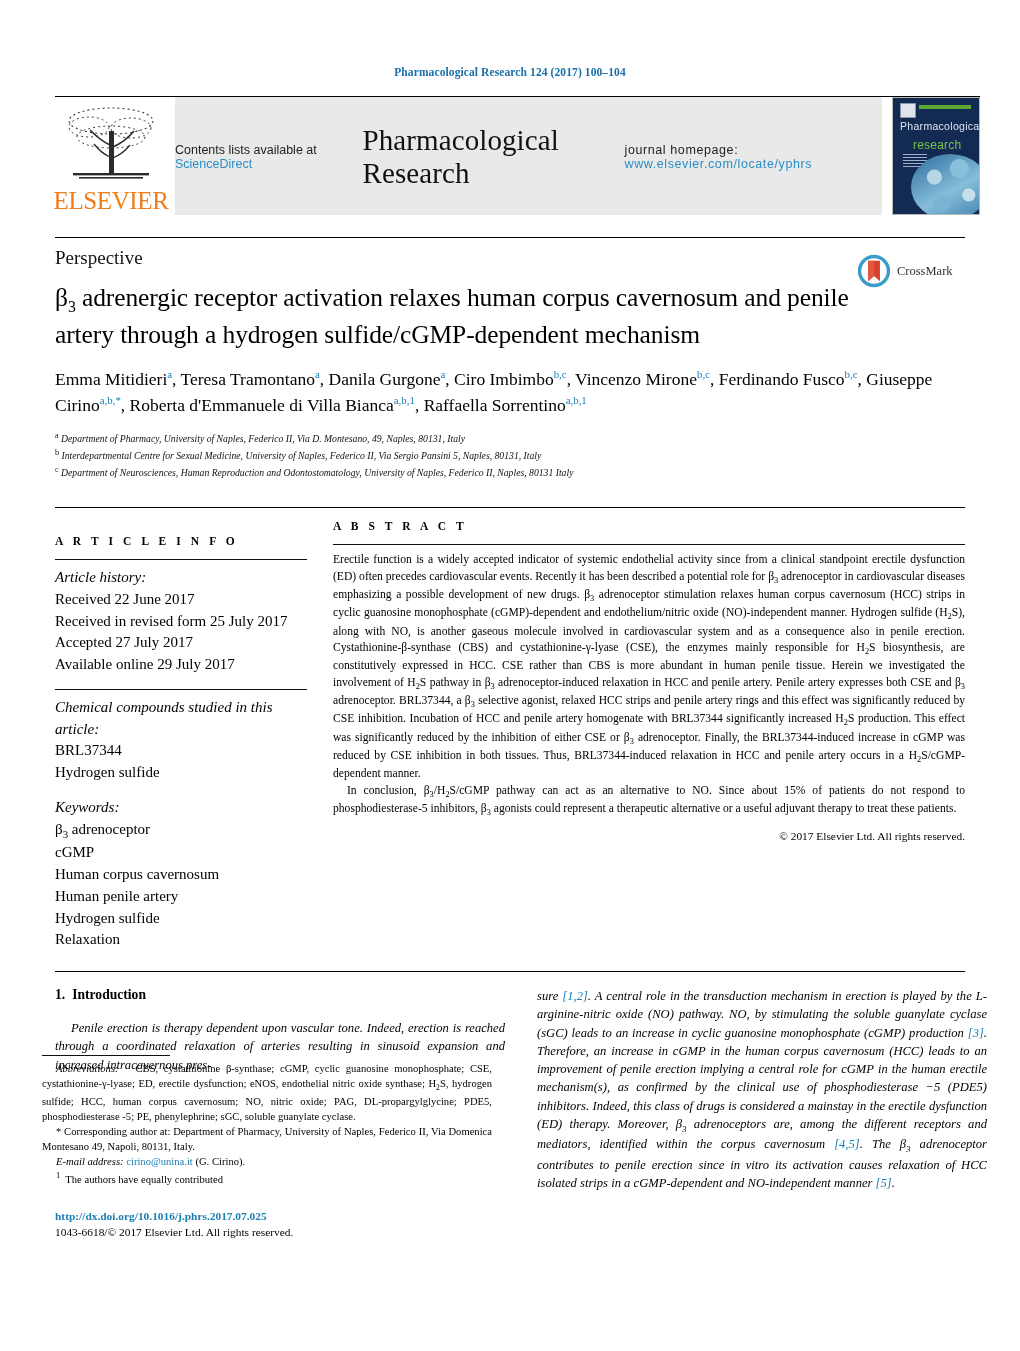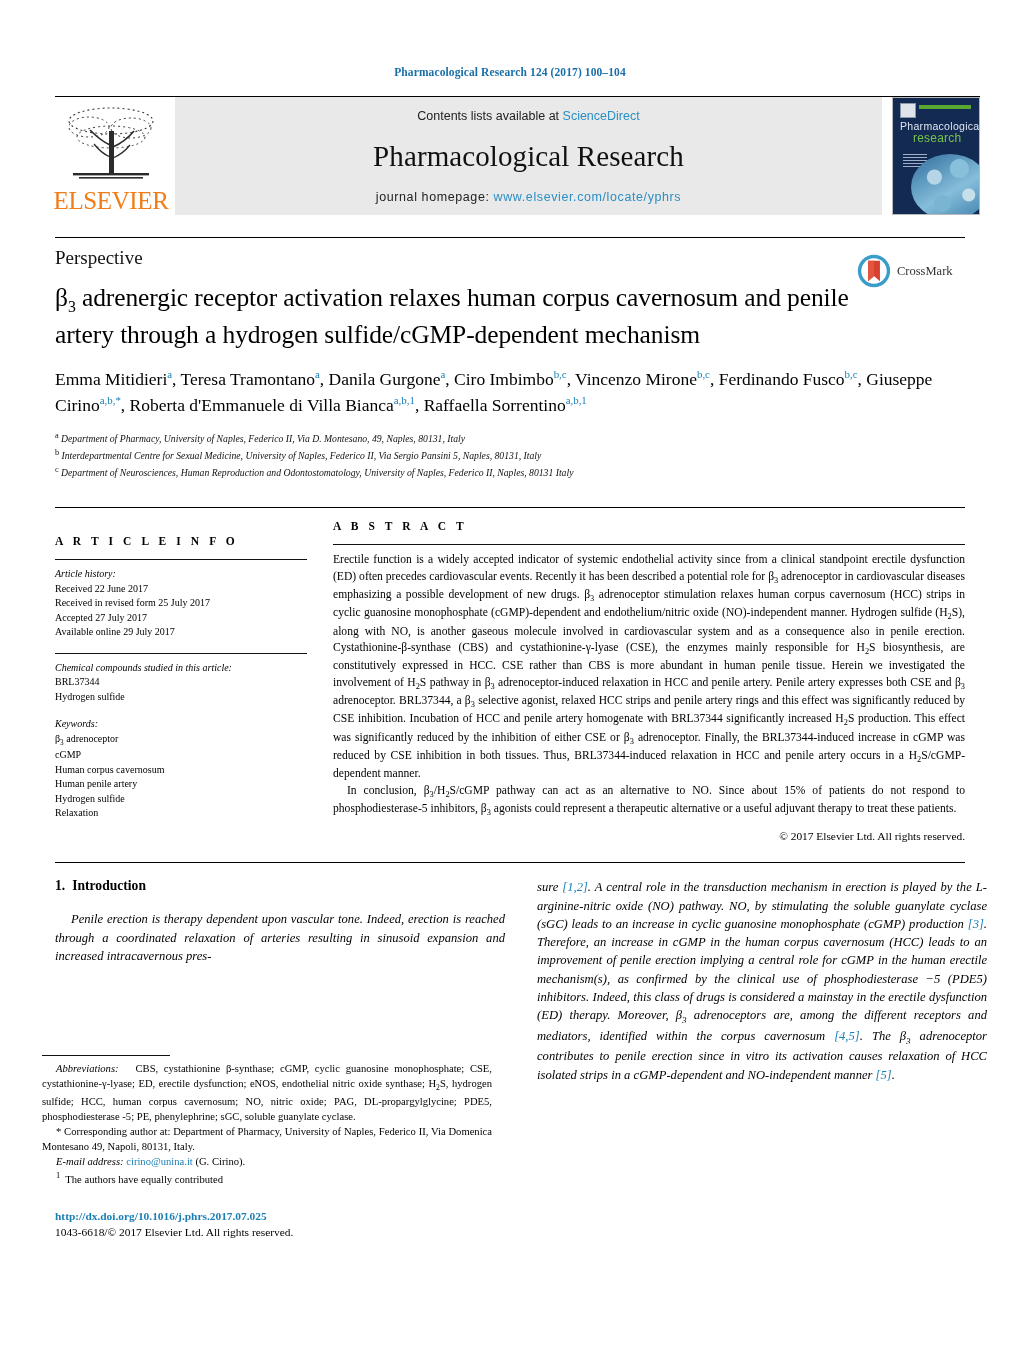--- a/index.html
+++ b/index.html
@@ -58,21 +58,21 @@
     letter-spacing: -0.4px;
     line-height: 1;
     padding-bottom: 2px;
   }
   .banner {
     flex: 1 1 auto;
     background: #e9e9e9;
     margin-left: 8px;
     margin-right: 10px;
     display: flex;
-    flex-direction: column;
+    flex-direction: row;
     justify-content: space-between;
     align-items: center;
     padding: 12px 0 11px 0;
   }
   .contents-line {
     font-family: "Liberation Sans", sans-serif;
     font-size: 12.5px;
     color: #222;
   }
   .contents-line .sd { color: #2a8fc4; }
@@ -103,21 +103,21 @@
   .cover .cov-badge {
     position:absolute; left:7px; top:5px; width:14px; height:13px;
     background:#dfe4ec; border:1px solid #8c96a8;
   }
   .cover .cov-t1 {
     position: absolute; left: 7px; top: 22px;
     font-family: "Liberation Sans", sans-serif;
     font-size: 10.5px; color: #dfe6f2; letter-spacing: .3px;
   }
   .cover .cov-t2 {
-    position: absolute; left: 20px; top: 33px;
+    position: absolute; left: 20px; top: 40px;
     font-family: "Liberation Sans", sans-serif;
     font-size: 12px; color: #79c34a; letter-spacing: .2px;
   }
   .cover .cov-mini {
     position:absolute; left:10px; top:56px; width:24px; height:18px;
   }
   .cover .cov-mini i {
     display:block; height:1.4px; background:#9fb0c8; margin-bottom:1.6px; width:100%;
   }
   .cover .cov-art {
@@ -194,21 +194,21 @@
   .col-abs  { flex: 1 1 auto; padding-left: 8px;}
 
   .sec-label {
     font-family: "Liberation Serif", serif;
     font-size: 11.5px;
     font-weight: bold;
     letter-spacing: 3.6px;
     margin-bottom: 12px;
   }
   .rule { border-top: 1px solid #111; margin: 0 0 7px 0; }
-  .info-block { font-size: 10px; line-height: 1.45; }
+  .info-block { font-size: 15px; line-height: 1.45; }
   .info-block .it { font-style: italic; }
   .info-gap { height: 13px; }
   .info-block .kw sub { font-size: .72em; }
 
   .abs-body {
     font-size: 11.6px;
     line-height: 1.43;
     text-align: justify;
   }
   .abs-body p { margin: 0; }

